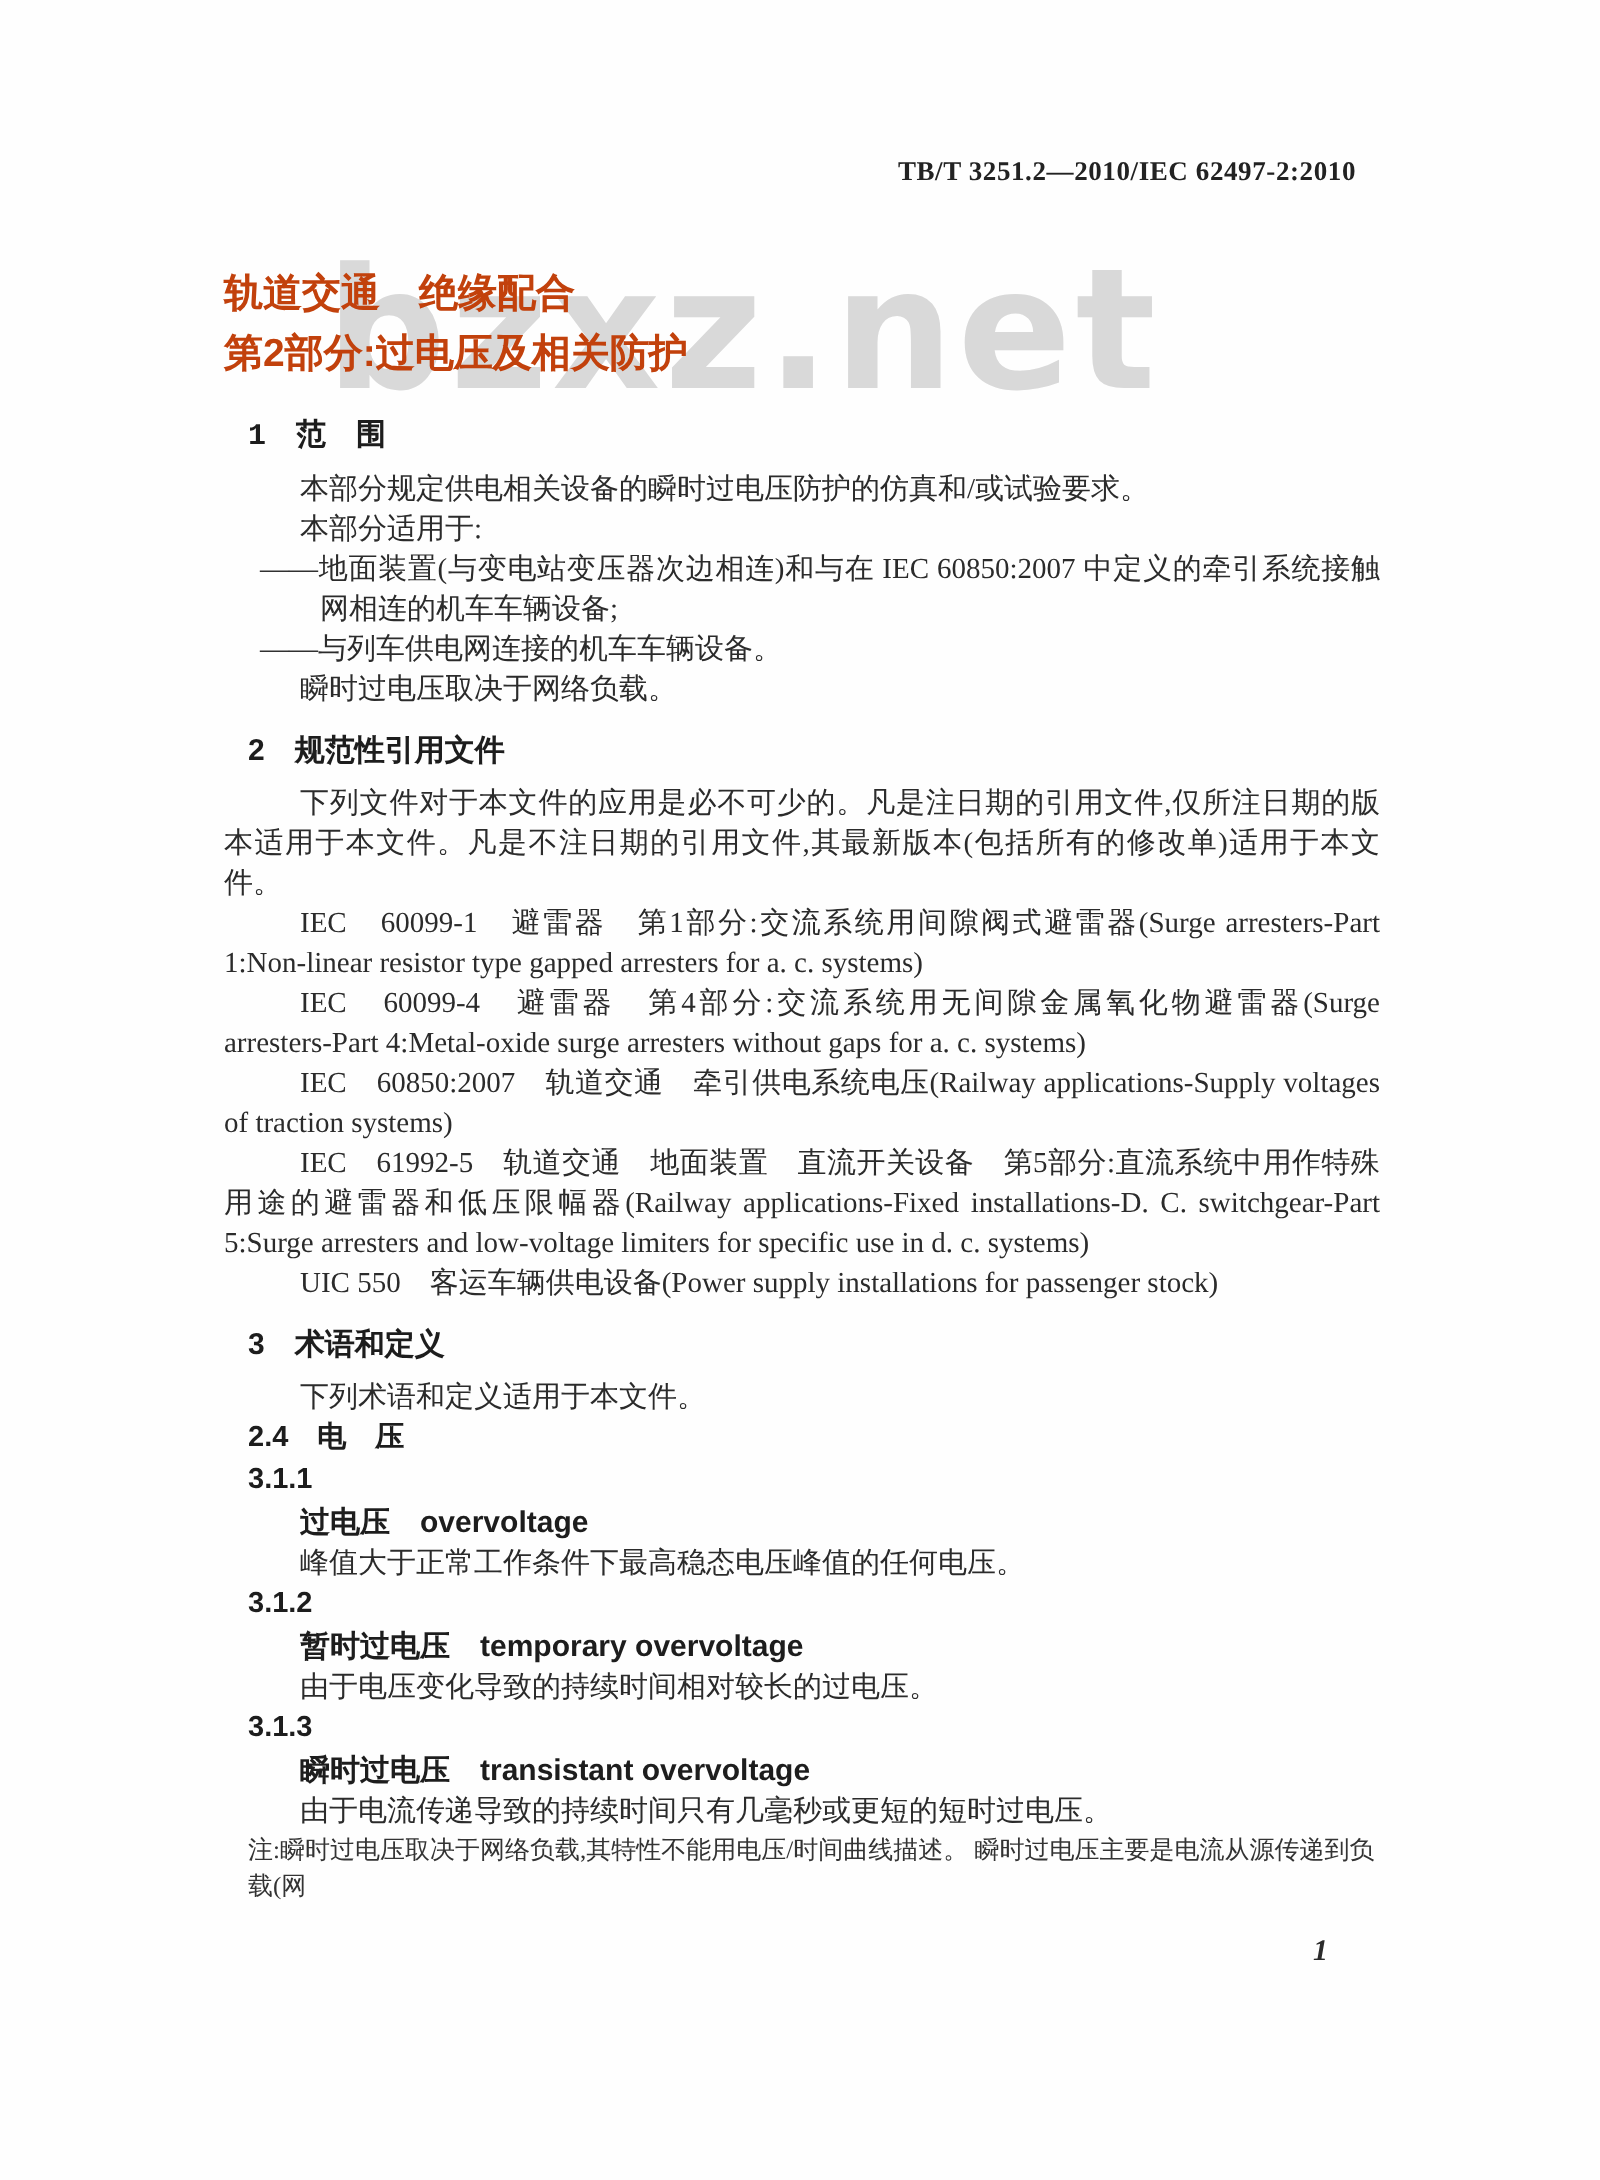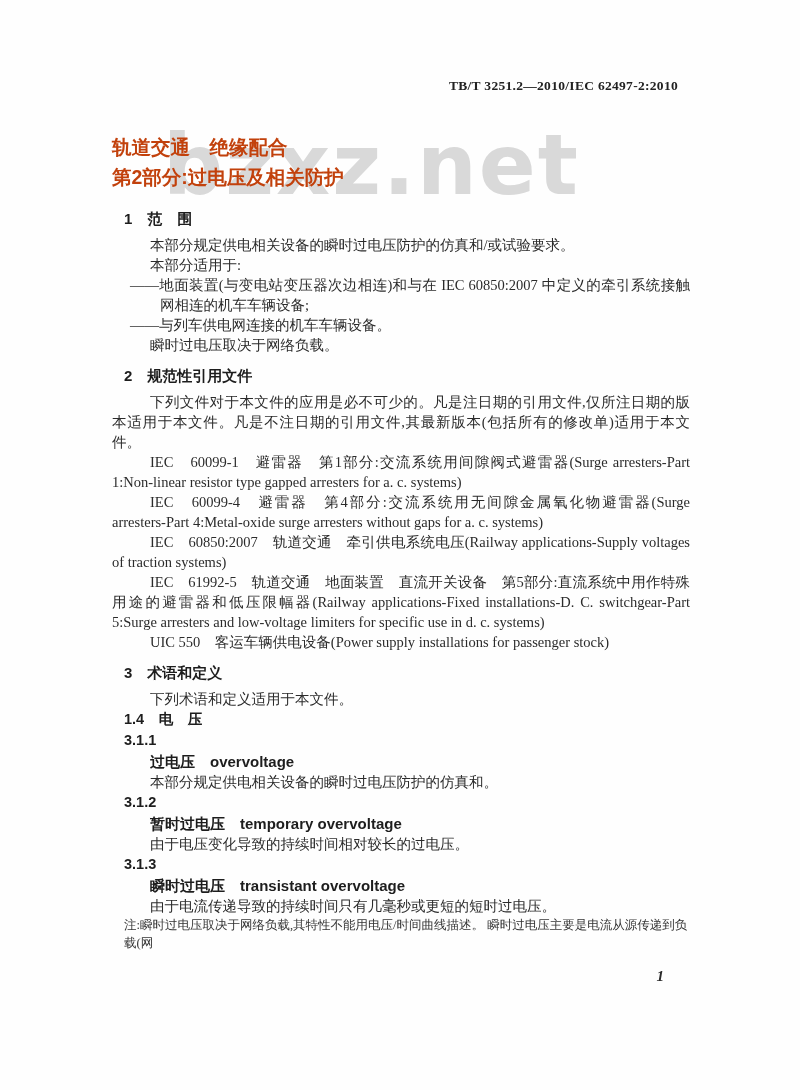--- a/index.html
+++ b/index.html
@@ -58,21 +58,21 @@
   }
 
   .sec-h {
     font-family: "Liberation Sans", sans-serif;
     font-weight: bold;
     font-size: 15px;
     line-height: 21px;
     margin: 10px 0 6px 12px;
     color: #1d1d1d;
   }
-  .content > .sec-h:first-child { margin-top: 0; }
+  .content > .sec-h:first-child { margin-top: 0; font-family: Liberation Mono, monospace; }
 
   .p   { text-indent: 38px; text-align: justify; }
   .dash{ padding-left: 48px; text-indent: -30px; text-align: justify; }
   .ref { text-indent: 38px; text-align: justify; }
 
   .h3 {
     font-family: "Liberation Sans", sans-serif;
     font-weight: bold;
     font-size: 14.5px;
     line-height: 21px;
@@ -129,24 +129,24 @@
     <div class="sec-h">2　规范性引用文件</div>
     <div class="p">下列文件对于本文件的应用是必不可少的。凡是注日期的引用文件,仅所注日期的版本适用于本文件。凡是不注日期的引用文件,其最新版本(包括所有的修改单)适用于本文件。</div>
     <div class="ref">IEC　60099-1　避雷器　第1部分:交流系统用间隙阀式避雷器(Surge arresters-Part 1:Non-linear resistor type gapped arresters for a. c. systems)</div>
     <div class="ref">IEC　60099-4　避雷器　第4部分:交流系统用无间隙金属氧化物避雷器(Surge arresters-Part 4:Metal-oxide surge arresters without gaps for a. c. systems)</div>
     <div class="ref">IEC　60850:2007　轨道交通　牵引供电系统电压(Railway applications-Supply voltages of traction systems)</div>
     <div class="ref">IEC　61992-5　轨道交通　地面装置　直流开关设备　第5部分:直流系统中用作特殊用途的避雷器和低压限幅器(Railway applications-Fixed installations-D. C. switchgear-Part 5:Surge arresters and low-voltage limiters for specific use in d. c. systems)</div>
     <div class="ref">UIC 550　客运车辆供电设备(Power supply installations for passenger stock)</div>
 
     <div class="sec-h">3　术语和定义</div>
     <div class="p">下列术语和定义适用于本文件。</div>
-    <div class="h3">1.4　电　压</div>
+    <div class="h3">2.4　电　压</div>
     <div class="h3">3.1.1</div>
     <div class="term">过电压　overvoltage</div>
-    <div class="p">本部分规定供电相关设备的瞬时过电压防护的仿真和。</div>
+    <div class="p">峰值大于正常工作条件下最高稳态电压峰值的任何电压。</div>
     <div class="h3">3.1.2</div>
     <div class="term">暂时过电压　temporary overvoltage</div>
     <div class="p">由于电压变化导致的持续时间相对较长的过电压。</div>
     <div class="h3">3.1.3</div>
     <div class="term">瞬时过电压　transistant overvoltage</div>
     <div class="p">由于电流传递导致的持续时间只有几毫秒或更短的短时过电压。</div>
     <div class="note">注:瞬时过电压取决于网络负载,其特性不能用电压/时间曲线描述。 瞬时过电压主要是电流从源传递到负载(网</div>
 
     <div class="footer-page">1</div>
   </div>

